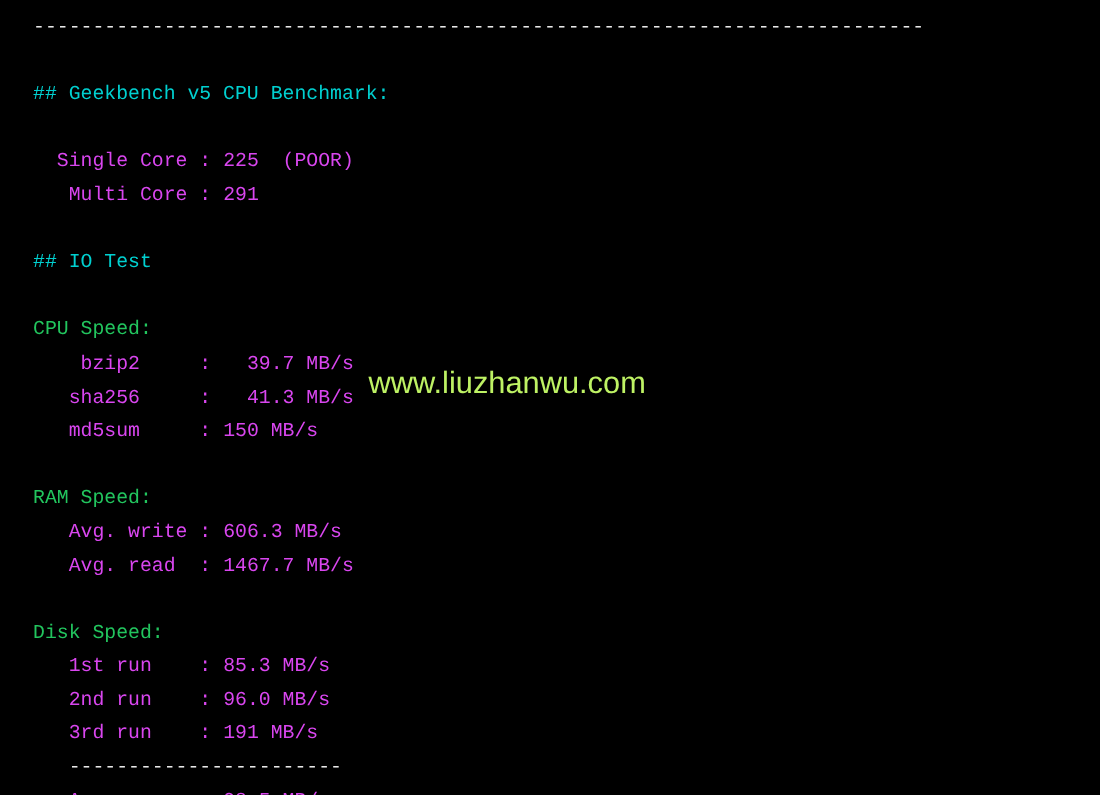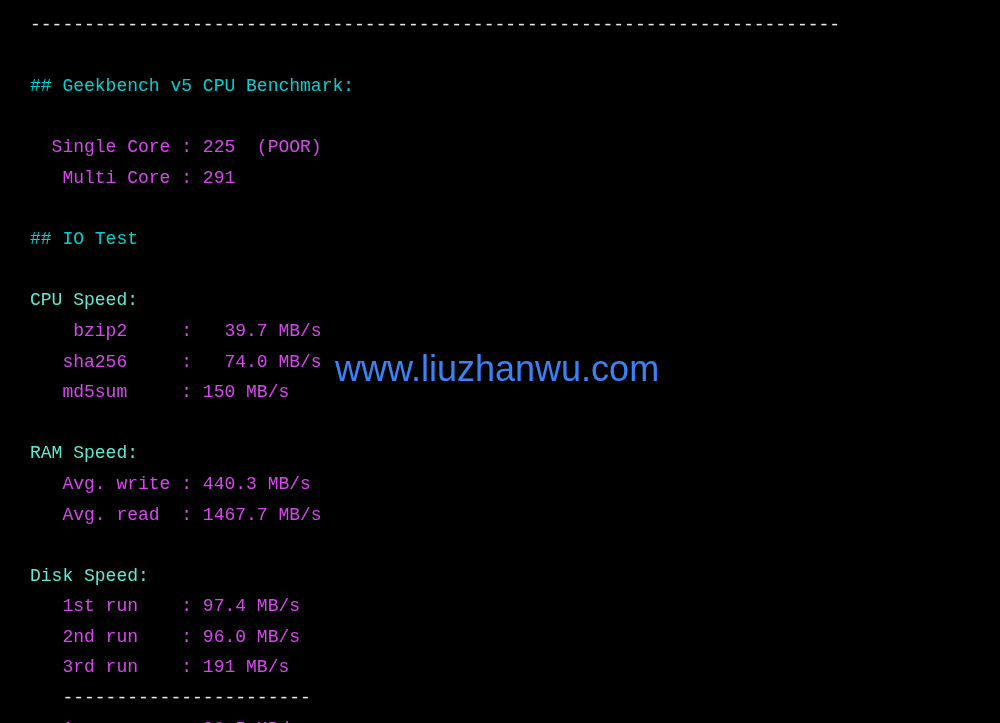--- a/index.html
+++ b/index.html
@@ -19,42 +19,42 @@
       overflow: hidden;
       position: relative;
     }
     .divider {
       color: #e8e8e8;
       letter-spacing: 0;
       white-space: nowrap;
       overflow: hidden;
     }
     .cyan {
-      color: #5eead4;
+      color: #22c55e;
     }
     .white {
       color: #d946ef;
     }
     .section-header {
       color: #00d0d0;
       font-weight: normal;
     }
     .line {
       white-space: pre;
     }
     .spacer {
       height: 1.7em;
     }
     .watermark {
       position: absolute;
-      top: 338px;
+      top: 324px;
       left: 335px;
-      color: #3b82f6;
+      color: #bef264;
       font-family: Arial, sans-serif;
-      font-size: 36px;
+      font-size: 28px;
       font-weight: normal;
       pointer-events: none;
     }
     .sub-divider {
       color: #e8e8e8;
     }
   </style>
 </head>
 <body>
 
@@ -73,37 +73,37 @@
 <div class="spacer"></div>
 
 <div class="line section-header">## IO Test</div>
 
 <div class="spacer"></div>
 
 <div class="line cyan">CPU Speed:</div>
 
 <div class="line"><span class="white">    bzip2</span><span class="white">     :  </span><span class="white"> 39.7 MB/s</span></div>
 
-<div class="line"><span class="white">   sha256</span><span class="white">     :  </span><span class="white"> 74.0 MB/s</span></div>
+<div class="line"><span class="white">   sha256</span><span class="white">     :  </span><span class="white"> 41.3 MB/s</span></div>
 
 <div class="line"><span class="white">   md5sum</span><span class="white">     : </span><span class="white">150 MB/s</span></div>
 
 <div class="spacer"></div>
 
 <div class="line cyan">RAM Speed:</div>
 
-<div class="line"><span class="white">   Avg. write</span><span class="white"> : </span><span class="white">440.3 MB/s</span></div>
+<div class="line"><span class="white">   Avg. write</span><span class="white"> : </span><span class="white">606.3 MB/s</span></div>
 
 <div class="line"><span class="white">   Avg. read </span><span class="white"> : </span><span class="white">1467.7 MB/s</span></div>
 
 <div class="spacer"></div>
 
 <div class="line cyan">Disk Speed:</div>
 
-<div class="line"><span class="white">   1st run</span><span class="white">    : </span><span class="white">97.4 MB/s</span></div>
+<div class="line"><span class="white">   1st run</span><span class="white">    : </span><span class="white">85.3 MB/s</span></div>
 
 <div class="line"><span class="white">   2nd run</span><span class="white">    : </span><span class="white">96.0 MB/s</span></div>
 
 <div class="line"><span class="white">   3rd run</span><span class="white">    : </span><span class="white">191 MB/s</span></div>
 
 <div class="line sub-divider">   -----------------------</div>
 
 <div class="line"><span class="white">   Average</span><span class="white">    : </span><span class="white">98.5 MB/s</span></div>
 
 <div class="watermark">www.liuzhanwu.com</div>

